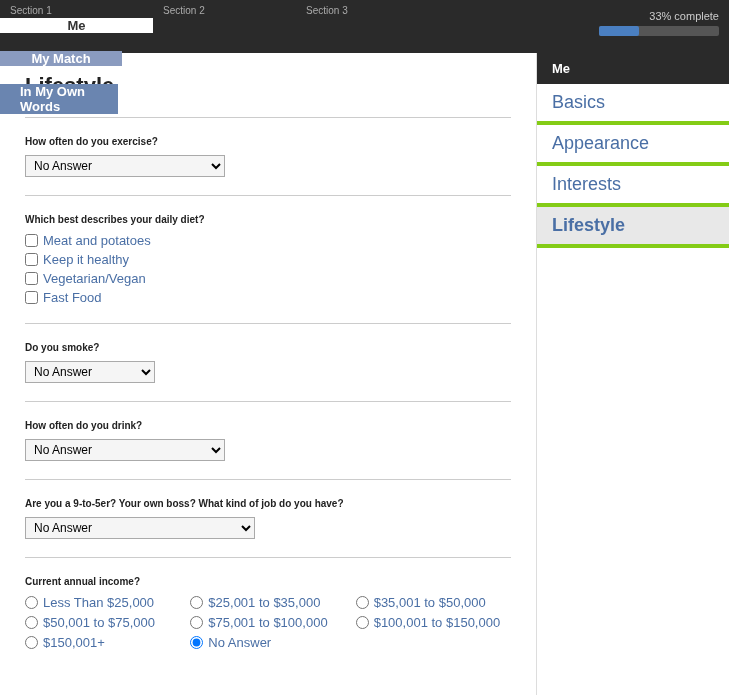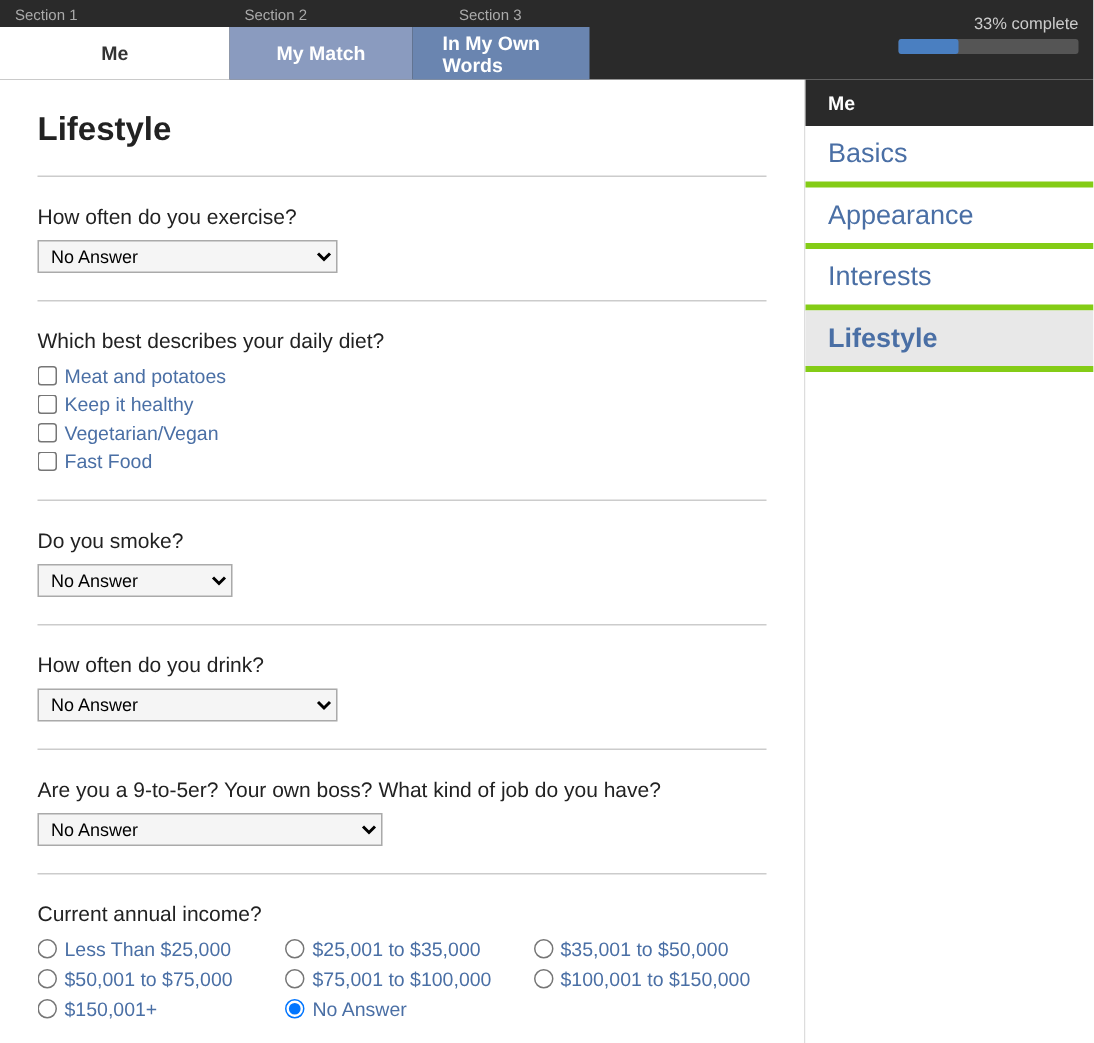--- a/index.html
+++ b/index.html
@@ -5,20 +5,21 @@
     * { box-sizing: border-box; margin: 0; padding: 0; }
     body { font-family: Arial, sans-serif; font-size: 13px; background: #fff; width: 729px; }
 
     
     .top-nav {
       background: #2a2a2a;
       display: flex;
       align-items: stretch;
       height: 53px;
       position: relative;
+      flex-direction: column;
     }
     .section-label {
       color: #aaa;
       font-size: 10px;
       position: absolute;
       top: 5px;
     }
     .tab {
       display: flex;
       align-items: center;
@@ -95,22 +96,22 @@
       color: #222;
     }
 
     .divider {
       border: none;
       border-top: 1px solid #ccc;
       margin: 18px 0;
     }
 
     .question-label {
-      font-weight: normal;
-      font-size: 14px;
+      font-weight: bold;
+      font-size: 10px;
       margin-bottom: 8px;
       color: #222;
     }
 
     select {
       border: 1px solid #aaa;
       background: #f5f5f5;
       padding: 2px 4px;
       font-size: 12px;
       cursor: pointer;

